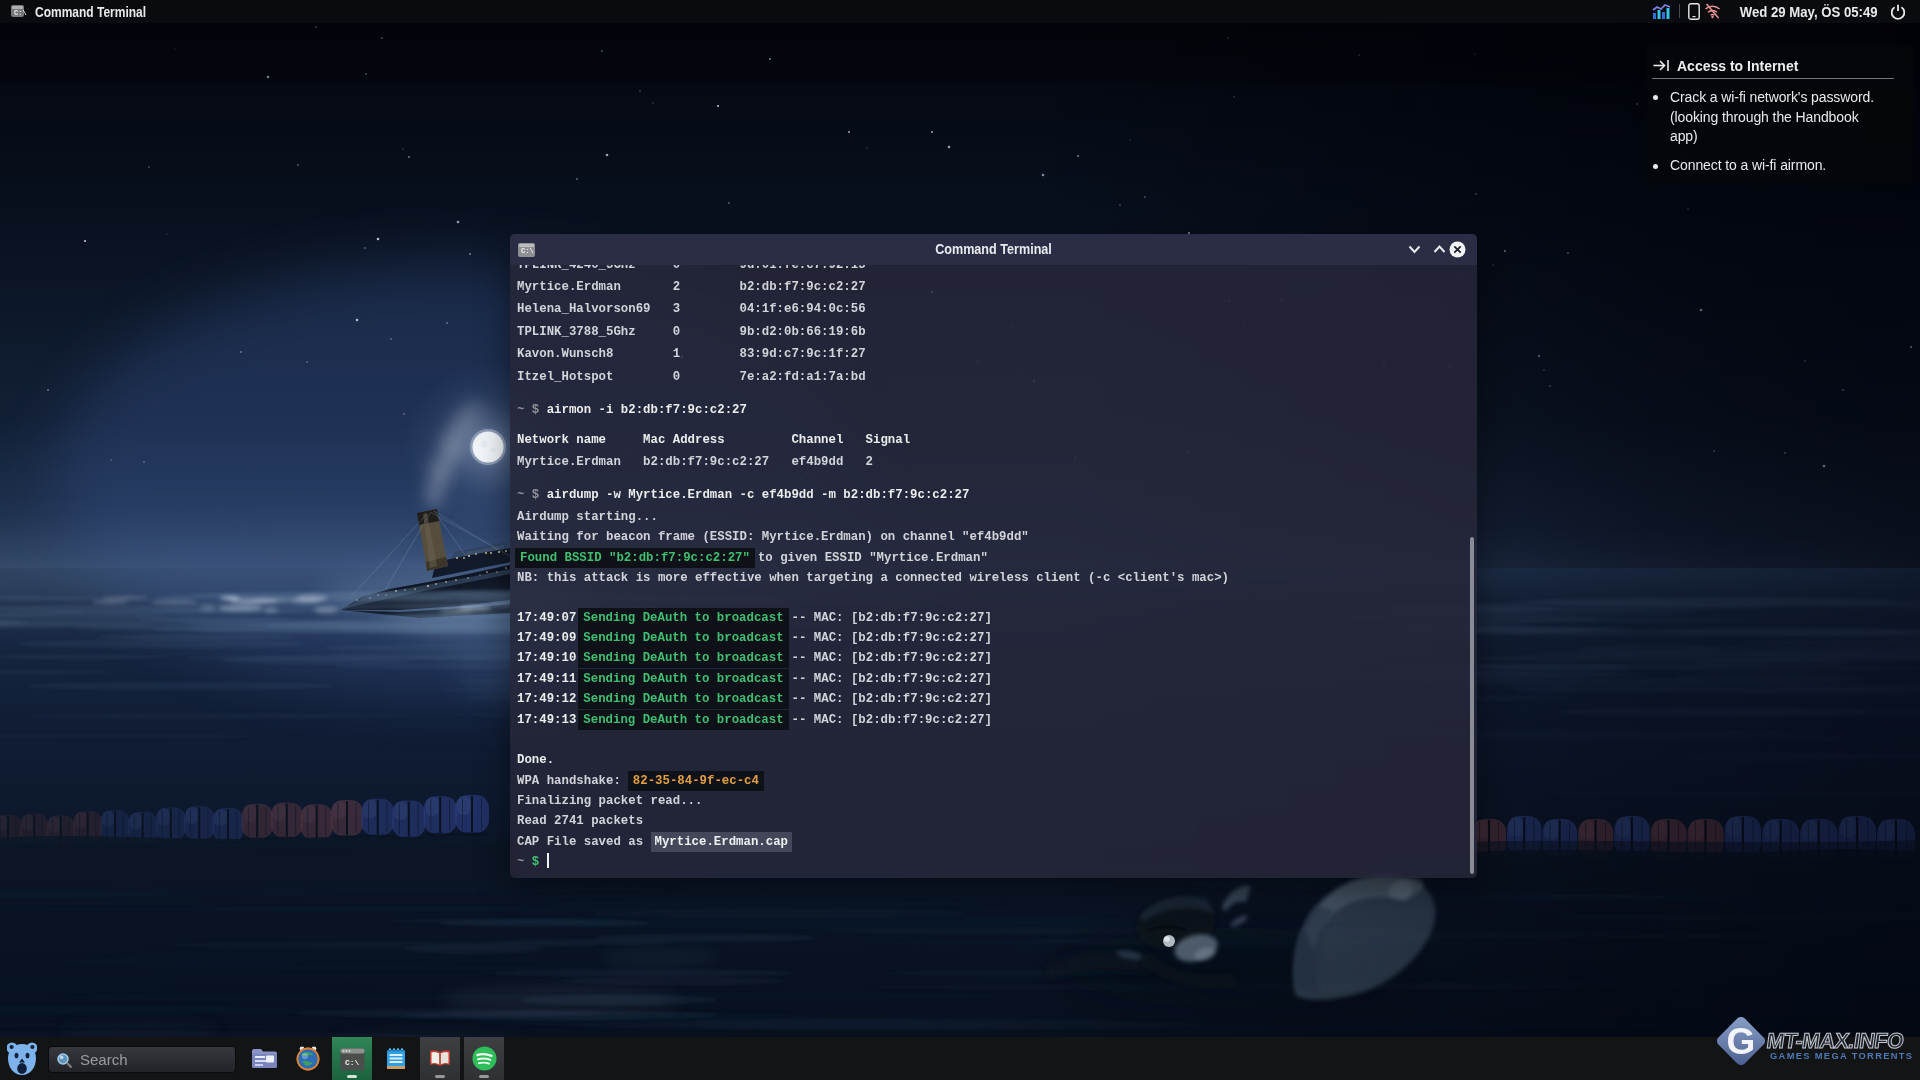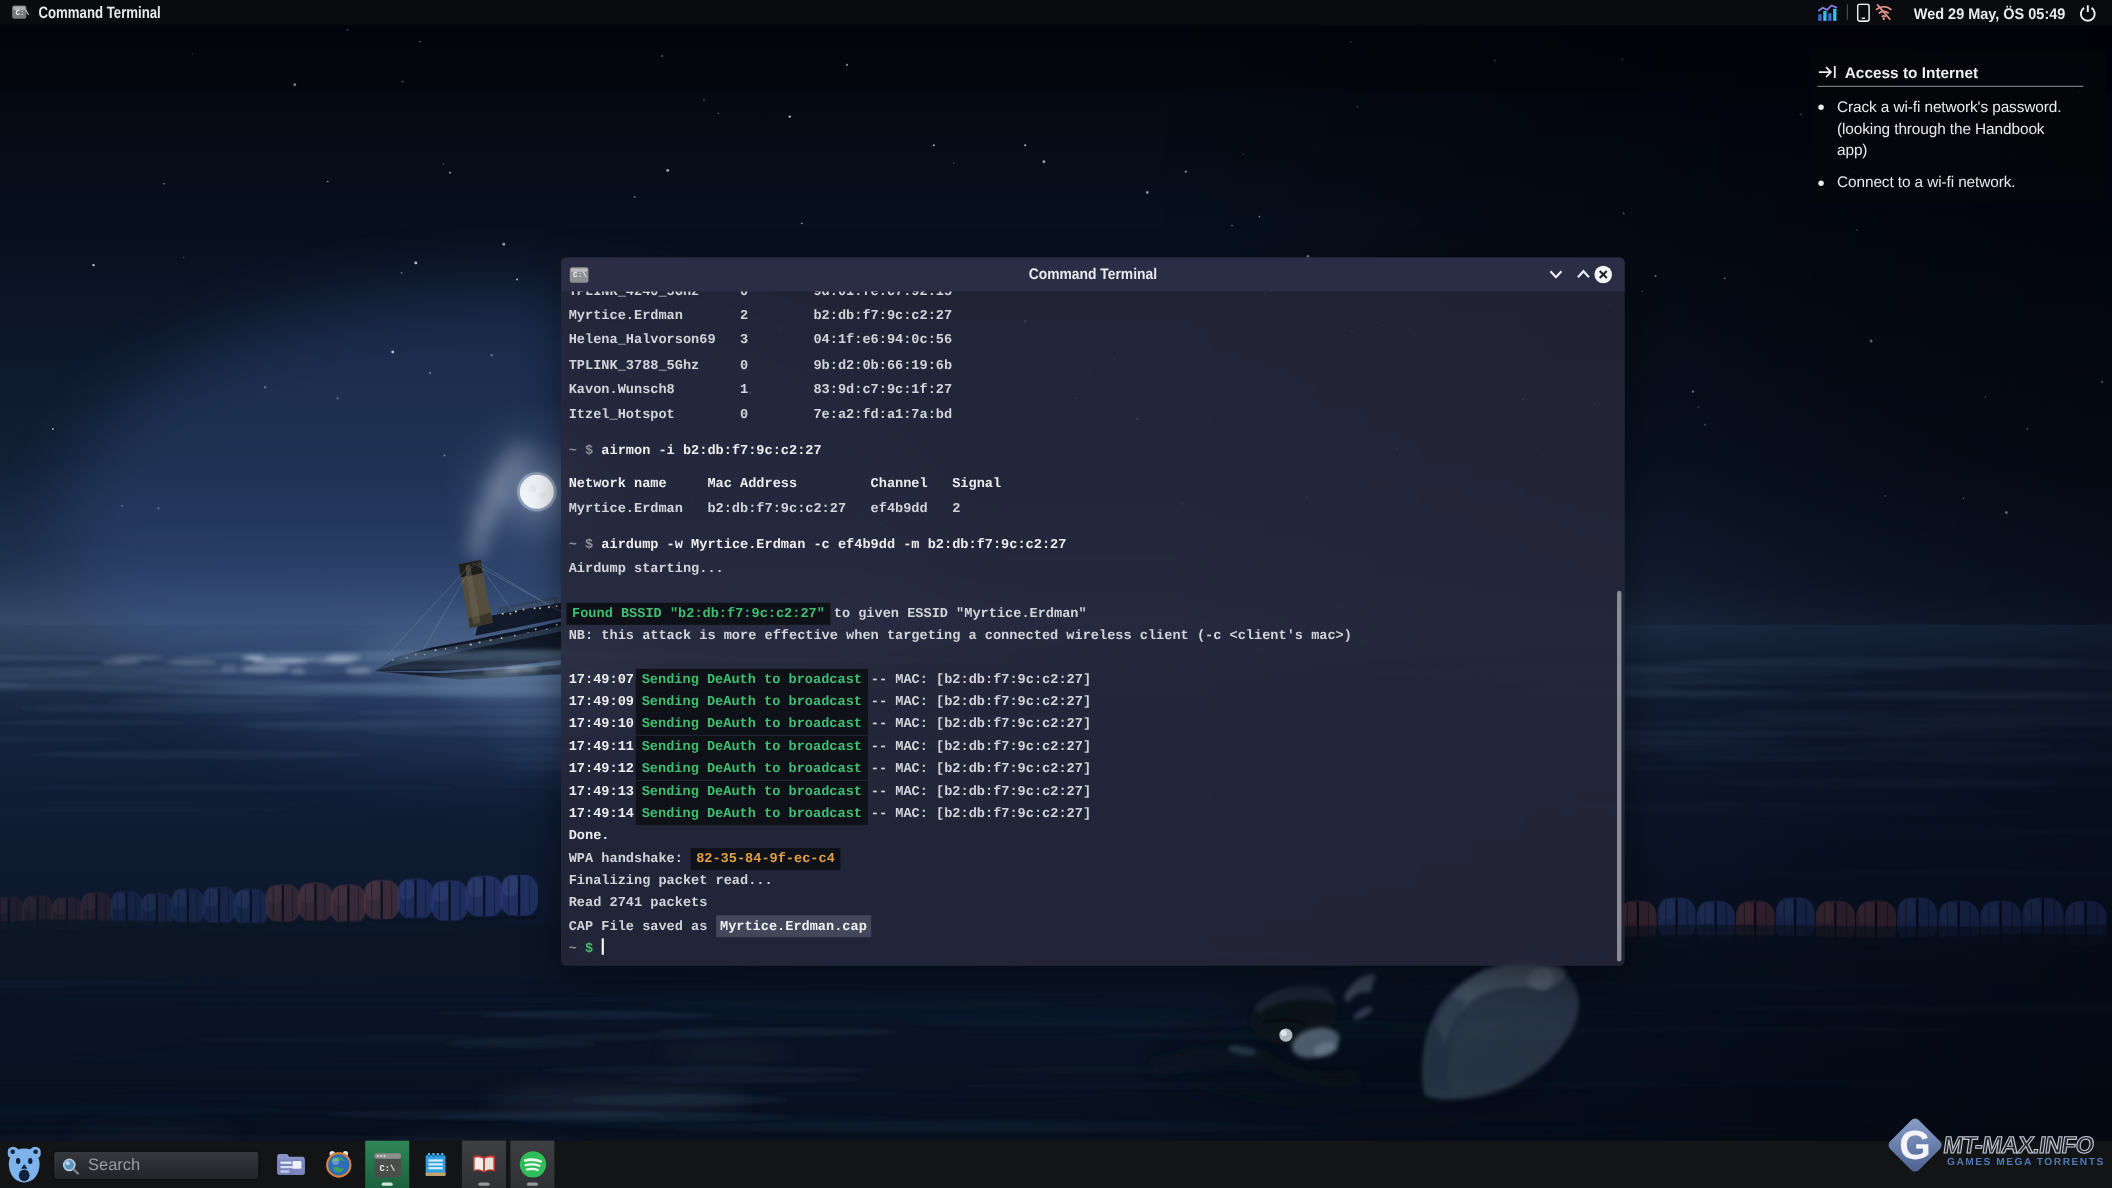--- a/index.html
+++ b/index.html
@@ -791,21 +791,21 @@
    <line x1="0.5" y1="6.5" x2="11" y2="6.5"></line>
    <path d="M7,2 L11.5,6.5 L7,11" fill="none"></path>
    <line x1="15" y1="1" x2="15" y2="12"></line>
   </g>
  </svg>
  <div class="hd">Access to Internet</div>
  <hr>
  <div class="dot" style="left:7px;top:50.5px"></div>
  <div class="b" style="left:24px;top:44px">Crack a wi-fi network's password.<br>(looking through the Handbook<br>app)</div>
  <div class="dot" style="left:7px;top:119.5px"></div>
- <div class="b" style="left:24px;top:111.5px">Connect to a wi-fi network.</div>
+ <div class="b" style="left:24px;top:111.5px">Connect to a wi-fi airmon.</div>
 </div>
 
 <div id="term">
  <div id="ttl">
   <div id="ticon"></div>
   <div class="t">Command Terminal</div>
   <svg style="position:absolute;right:56px;top:9px" width="13" height="13" viewBox="0 0 13 13">
           <polyline points="1.5,3.5 6.5,9 11.5,3.5" fill="none" stroke="#e9eaef" stroke-width="2"></polyline>
         </svg>
   <svg style="position:absolute;right:31px;top:9px" width="13" height="13" viewBox="0 0 13 13">
@@ -824,29 +824,29 @@
         <div class="ln" style="top:12.1px"><span class="o">Myrtice.Erdman&nbsp;&nbsp;&nbsp;&nbsp;&nbsp;&nbsp;&nbsp;2&nbsp;&nbsp;&nbsp;&nbsp;&nbsp;&nbsp;&nbsp;&nbsp;b2:db:f7:9c:c2:27</span></div>
         <div class="ln" style="top:34.4px"><span class="o">Helena_Halvorson69&nbsp;&nbsp;&nbsp;3&nbsp;&nbsp;&nbsp;&nbsp;&nbsp;&nbsp;&nbsp;&nbsp;04:1f:e6:94:0c:56</span></div>
         <div class="ln" style="top:56.8px"><span class="o">TPLINK_3788_5Ghz&nbsp;&nbsp;&nbsp;&nbsp;&nbsp;0&nbsp;&nbsp;&nbsp;&nbsp;&nbsp;&nbsp;&nbsp;&nbsp;9b:d2:0b:66:19:6b</span></div>
         <div class="ln" style="top:79.4px"><span class="o">Kavon.Wunsch8&nbsp;&nbsp;&nbsp;&nbsp;&nbsp;&nbsp;&nbsp;&nbsp;1&nbsp;&nbsp;&nbsp;&nbsp;&nbsp;&nbsp;&nbsp;&nbsp;83:9d:c7:9c:1f:27</span></div>
         <div class="ln" style="top:102.1px"><span class="o">Itzel_Hotspot&nbsp;&nbsp;&nbsp;&nbsp;&nbsp;&nbsp;&nbsp;&nbsp;0&nbsp;&nbsp;&nbsp;&nbsp;&nbsp;&nbsp;&nbsp;&nbsp;7e:a2:fd:a1:7a:bd</span></div>
         <div class="ln" style="top:135.1px"><span class="p">~ $ </span><span class="c">airmon -i b2:db:f7:9c:c2:27</span></div>
         <div class="ln" style="top:164.9px"><span class="c">Network name&nbsp;&nbsp;&nbsp;&nbsp;&nbsp;Mac Address&nbsp;&nbsp;&nbsp;&nbsp;&nbsp;&nbsp;&nbsp;&nbsp;&nbsp;Channel&nbsp;&nbsp;&nbsp;Signal</span></div>
         <div class="ln" style="top:187.4px"><span class="o">Myrtice.Erdman&nbsp;&nbsp;&nbsp;b2:db:f7:9c:c2:27&nbsp;&nbsp;&nbsp;ef4b9dd&nbsp;&nbsp;&nbsp;2</span></div>
         <div class="ln" style="top:219.9px"><span class="p">~ $ </span><span class="c">airdump -w Myrtice.Erdman -c ef4b9dd -m b2:db:f7:9c:c2:27</span></div>
         <div class="ln" style="top:242.1px"><span class="o">Airdump starting...</span></div>
+        <div class="ln" style="top:262.1px"><span class="o">Waiting for beacon frame (ESSID: Myrtice.Erdman) on channel "ef4b9dd"</span></div>
         <div class="ln" style="top:282.6px"><span class="kb" style="margin-left:-2px"><span class="g">Found BSSID "b2:db:f7:9c:c2:27"</span></span><span class="o" style="margin-left:3px">to given ESSID "Myrtice.Erdman"</span></div>
         <div class="ln" style="top:302.6px"><span class="o">NB: this attack is more effective when targeting a connected wireless client (-c &lt;client's mac&gt;)</span></div>
         <div class="ln" style="top:342.7px"><span class="c">17:49:07</span><span class="kb" style="margin-left:2px"><span class="g">Sending DeAuth to broadcast</span></span><span class="o" style="margin-left:3px">-- MAC: [b2:db:f7:9c:c2:27]</span></div>
         <div class="ln" style="top:363.1px"><span class="c">17:49:09</span><span class="kb" style="margin-left:2px"><span class="g">Sending DeAuth to broadcast</span></span><span class="o" style="margin-left:3px">-- MAC: [b2:db:f7:9c:c2:27]</span></div>
         <div class="ln" style="top:383.4px"><span class="c">17:49:10</span><span class="kb" style="margin-left:2px"><span class="g">Sending DeAuth to broadcast</span></span><span class="o" style="margin-left:3px">-- MAC: [b2:db:f7:9c:c2:27]</span></div>
         <div class="ln" style="top:403.8px"><span class="c">17:49:11</span><span class="kb" style="margin-left:2px"><span class="g">Sending DeAuth to broadcast</span></span><span class="o" style="margin-left:3px">-- MAC: [b2:db:f7:9c:c2:27]</span></div>
         <div class="ln" style="top:424.1px"><span class="c">17:49:12</span><span class="kb" style="margin-left:2px"><span class="g">Sending DeAuth to broadcast</span></span><span class="o" style="margin-left:3px">-- MAC: [b2:db:f7:9c:c2:27]</span></div>
         <div class="ln" style="top:444.5px"><span class="c">17:49:13</span><span class="kb" style="margin-left:2px"><span class="g">Sending DeAuth to broadcast</span></span><span class="o" style="margin-left:3px">-- MAC: [b2:db:f7:9c:c2:27]</span></div>
-        <div class="ln" style="top:464.8px"><span class="c">17:49:14</span><span class="kb" style="margin-left:2px"><span class="g">Sending DeAuth to broadcast</span></span><span class="o" style="margin-left:3px">-- MAC: [b2:db:f7:9c:c2:27]</span></div>
         <div class="ln" style="top:485.0px"><span class="c">Done.</span></div>
         <div class="ln" style="top:505.9px"><span class="o">WPA handshake:</span><span class="kb" style="margin-left:7px"><span class="y">82-35-84-9f-ec-c4</span></span></div>
         <div class="ln" style="top:525.8px"><span class="o">Finalizing packet read...</span></div>
         <div class="ln" style="top:545.9px"><span class="o">Read 2741 packets</span></div>
         <div class="ln" style="top:566.5px"><span class="o">CAP File saved as </span><span class="wb">Myrtice.Erdman.cap</span></div>
         <div class="ln" style="top:587.4px"><span class="p">~ <span class="gd">$</span> </span><span class="cur"></span></div>
  </div>
  <div id="thumb"></div>
 </div>
 

